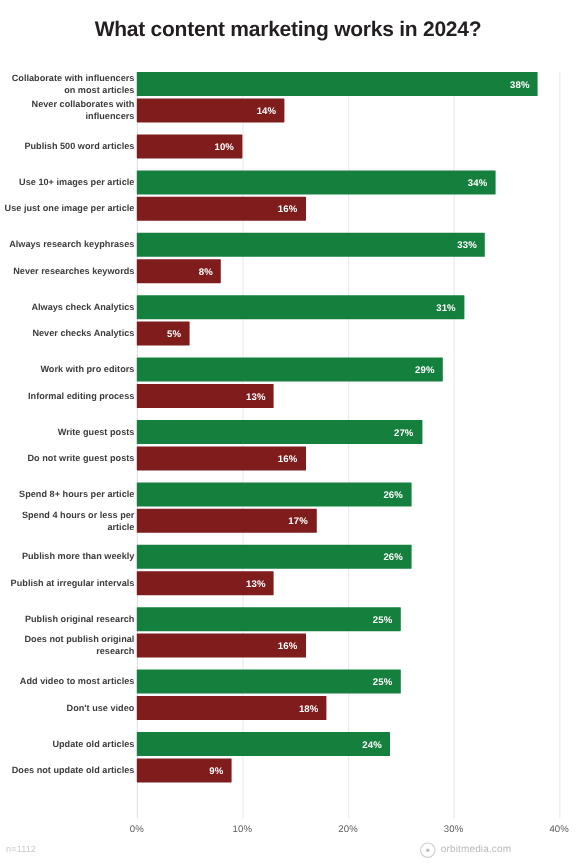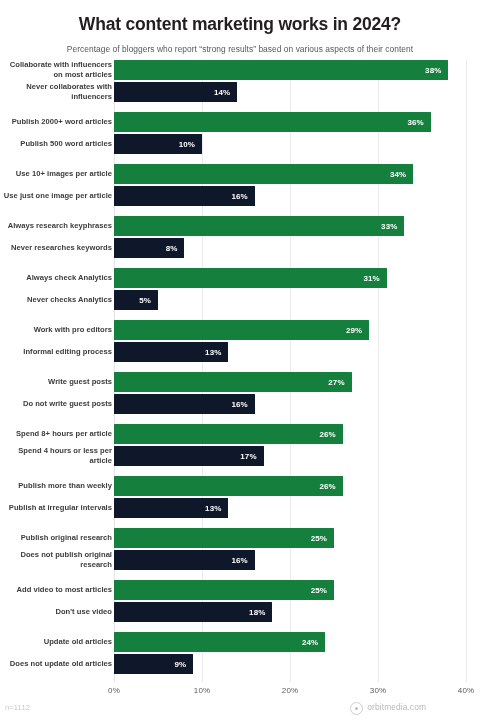--- a/index.html
+++ b/index.html
@@ -99,21 +99,21 @@
   .bar {
     height: 20px;
     display: flex;
     align-items: center;
     justify-content: flex-end;
     box-sizing: border-box;
     padding-right: 7px;
     border-radius: 0.5px;
   }
   .bar.teal { background: #15803d; }
-  .bar.red  { background: #0f172a; }
+  .bar.red  { background: #7f1d1d; }
   .bar-value {
     font-size: 8px;
     font-weight: bold;
     color: #ffffff;
     white-space: nowrap;
     letter-spacing: 0.1px;
   }
   .x-axis {
     position: absolute;
     left: 0;
@@ -176,21 +176,20 @@
     border-radius: 50%;
     background: #bdbdbd;
   }
 </style>
 </head>
 <body>
 
 <div class="chart-card">
 
   <h1 class="chart-title">What content marketing works in 2024?</h1>
-  <p class="chart-subtitle">Percentage of bloggers who report “strong results” based on various aspects of their content</p>
 
   <div class="plot-wrap">
     <div class="grid-layer">
         <div class="gridline axis0" style="left: 114px;"></div>
         <div class="gridline" style="left: 202px;"></div>
         <div class="gridline" style="left: 290px;"></div>
         <div class="gridline" style="left: 378px;"></div>
         <div class="gridline" style="left: 466px;"></div>
       </div>
     <div class="rows">
@@ -203,28 +202,20 @@
           </div>
         </div>
         <div class="row pair-end">
           <div class="row-label">Never collaborates with influencers</div>
           <div class="bar-track">
             <div class="bar red" style="width: 123.2px;">
               <span class="bar-value">14%</span>
             </div>
           </div>
         </div>
-        <div class="row">
-          <div class="row-label">Publish 2000+ word articles</div>
-          <div class="bar-track">
-            <div class="bar teal" style="width: 316.8px;">
-              <span class="bar-value">36%</span>
-            </div>
-          </div>
-        </div>
         <div class="row pair-end">
           <div class="row-label">Publish 500 word articles</div>
           <div class="bar-track">
             <div class="bar red" style="width: 88px;">
               <span class="bar-value">10%</span>
             </div>
           </div>
         </div>
         <div class="row">
           <div class="row-label">Use 10+ images per article</div>

